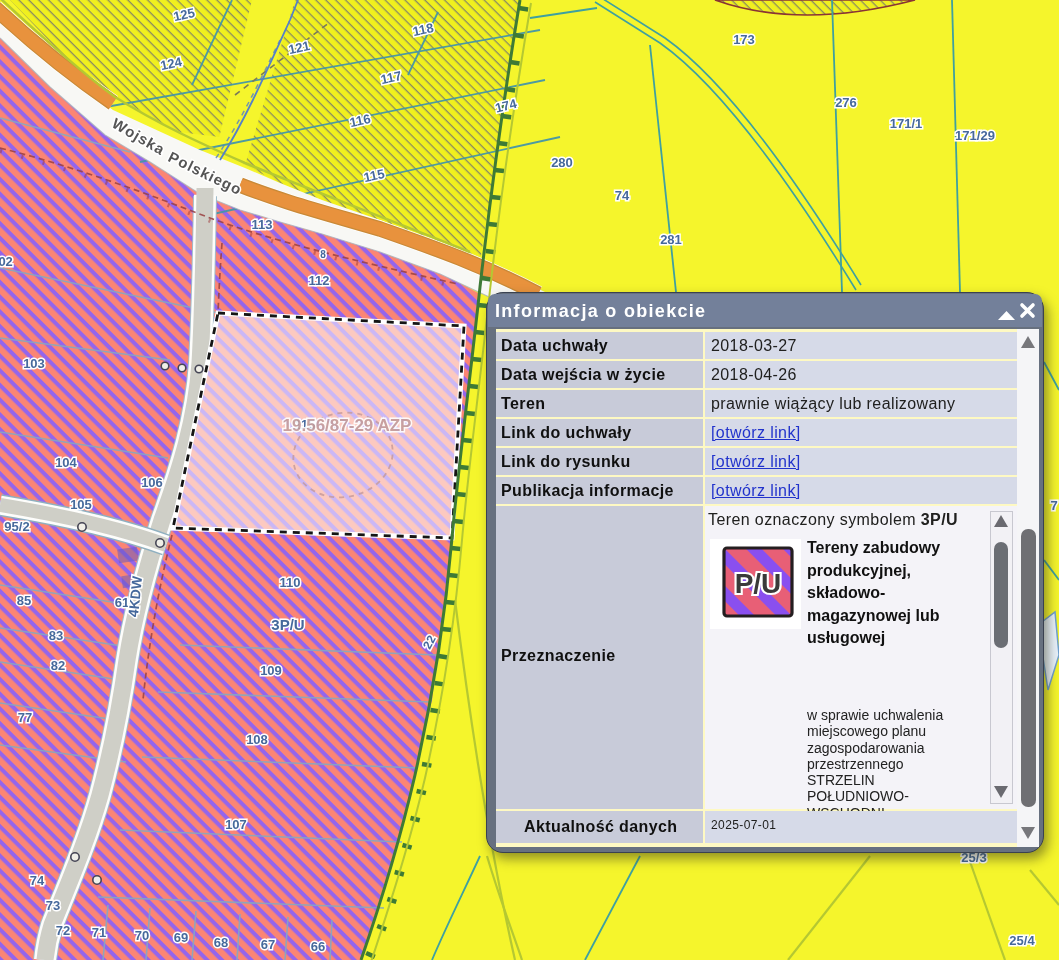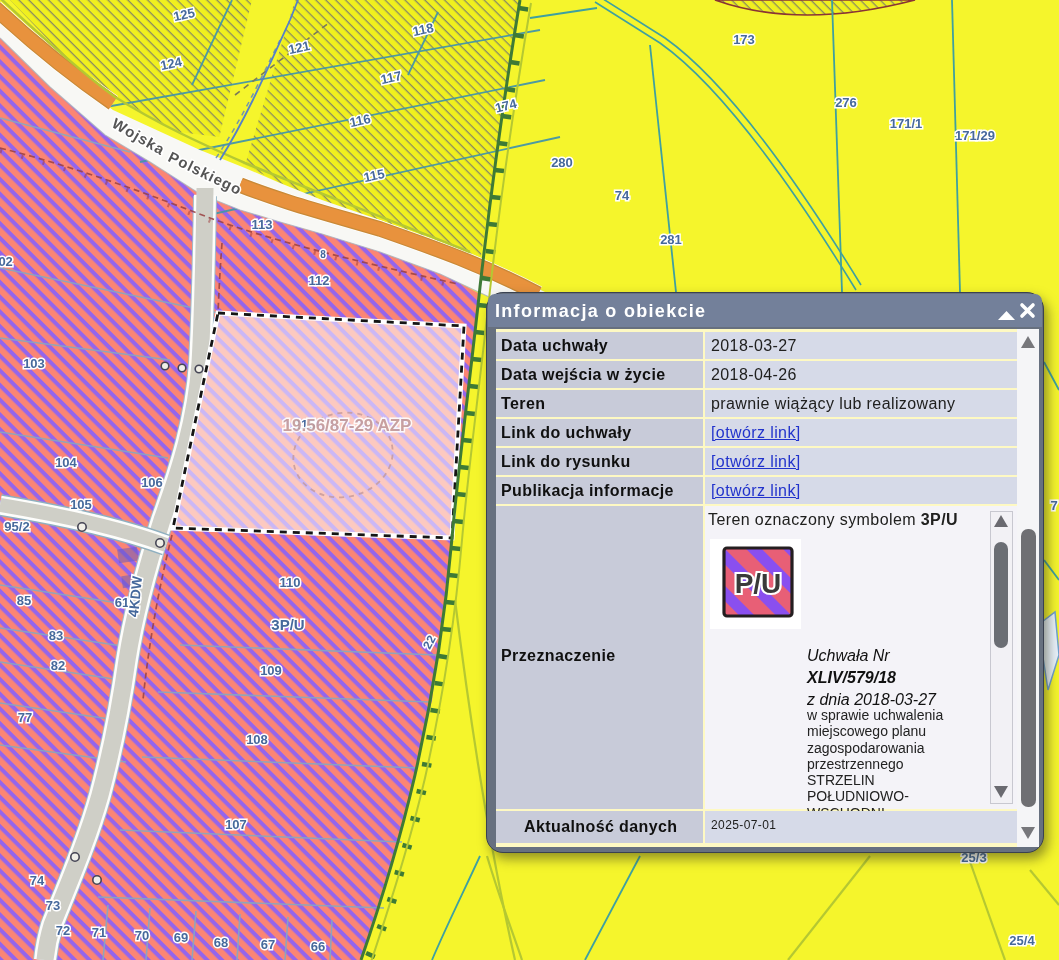--- a/index.html
+++ b/index.html
@@ -311,21 +311,21 @@
       <svg style="position:absolute;left:226px;top:217px;" width="72" height="72" viewBox="0 0 72 72">
         <defs>
           <pattern id="puI" patternUnits="userSpaceOnUse" width="26" height="26" patternTransform="rotate(-45)">
             <rect width="26" height="26" fill="#E85F76"></rect>
             <rect width="11" height="26" x="15" fill="#8A4FEF"></rect>
           </pattern>
         </defs>
         <rect x="2" y="2" width="68" height="68" rx="3" fill="url(#puI)" stroke="#241E20" stroke-width="3.2"></rect>
         <text x="36" y="47" style="font-family:'Liberation Sans',sans-serif;font-weight:bold;font-size:28px;fill:#3A3A3A;stroke:#ffffff;stroke-width:4.2px;paint-order:stroke;text-anchor:middle;">P/U</text>
       </svg>
-      <div style="position:absolute;left:311px;top:316px;width:170px;font-style:italic;font-size:16px;line-height:22px;color:#111111;">Uchwała Nr<br><b>XLIV/579/18</b><br>z dnia 2018-03-27</div>
+      <div style="position:absolute;left:311px;top:208px;width:152px;font-weight:bold;font-size:16px;line-height:22.5px;color:#111111;">Tereny zabudowy produkcyjnej, składowo-magazynowej lub usługowej</div>
       <div style="position:absolute;left:311px;top:378px;width:158px;font-size:14px;line-height:16.3px;color:#222222;">w sprawie uchwalenia miejscowego planu zagospodarowania przestrzennego STRZELIN POŁUDNIOWO-WSCHODNI<br>Publikacja: Dz. Urz.</div>
 
       <div style="position:absolute;left:494px;top:182px;width:23px;height:293px;background:#F2F1F5;border:1px solid #C8C8D0;box-sizing:border-box;"></div>
       <div style="position:absolute;left:498px;top:186px;width:0;height:0;border-left:7px solid transparent;border-right:7px solid transparent;border-bottom:12px solid #6A6A70;"></div>
       <div style="position:absolute;left:498px;top:457px;width:0;height:0;border-left:7px solid transparent;border-right:7px solid transparent;border-top:12px solid #6A6A70;"></div>
       <div style="position:absolute;left:498px;top:213px;width:14px;height:106px;background:#6B6E74;border-radius:7px;"></div>
 
       <div style="position:absolute;left:0;top:482px;width:207px;height:32px;background:#C8CBD9;"></div>
       <div style="position:absolute;left:209px;top:482px;width:312px;height:32px;background:#D6DAE8;"></div>
       <div style="position:absolute;left:5px;top:489px;font-weight:bold;font-size:16px;letter-spacing:0.4px;color:#101010;margin-left:23px;">Aktualność danych</div>

